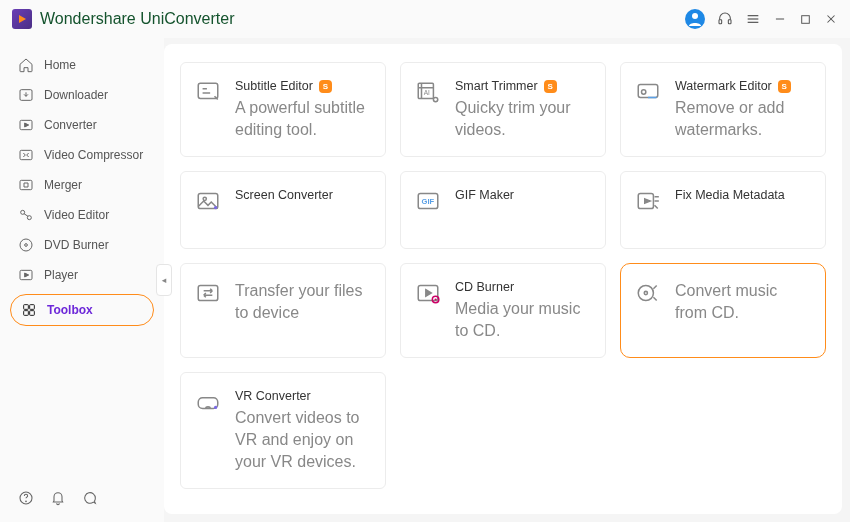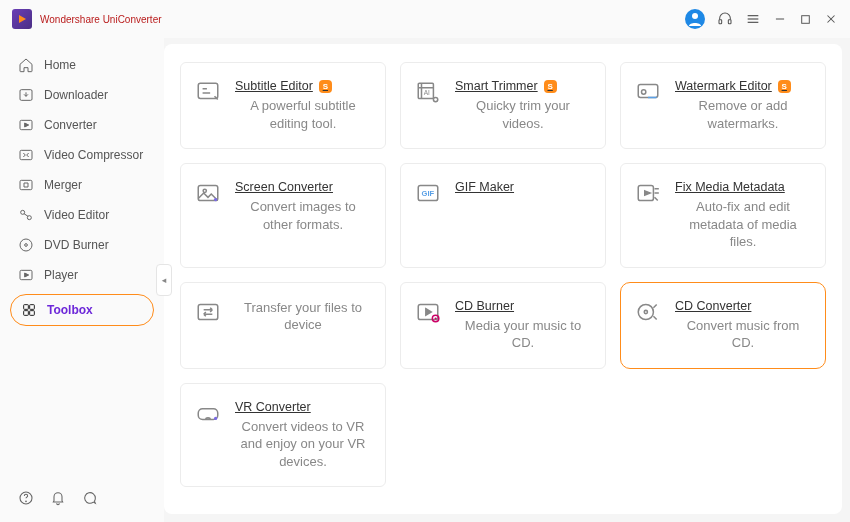--- a/index.html
+++ b/index.html
@@ -1,41 +1,41 @@
 <!DOCTYPE html>
 <html><head>
 <meta charset="utf-8">
 <style>
 * { margin: 0; padding: 0; box-sizing: border-box; font-family: -apple-system, BlinkMacSystemFont, "Segoe UI", sans-serif; }
 body { width: 850px; height: 522px; background: #f5f5f5; overflow: hidden; position: relative; }
 .titlebar { height: 38px; background: #fafafa; display: flex; align-items: center; padding: 0 12px; }
 .logo-box { width: 20px; height: 20px; background: linear-gradient(135deg, #6a3eb5, #4a2e85); border-radius: 3px; display: flex; align-items: center; justify-content: center; margin-right: 8px; }
 .logo-box svg { width: 10px; height: 10px; }
-.title-text { font-size: 10px; color: #b91c1c; flex: 1; }
+.title-text { font-size: 16px; color: #14532d; flex: 1; }
 .title-icons { display: flex; align-items: center; gap: 12px; }
 .title-icons > * { color: #555; display: flex; align-items: center; justify-content: center; cursor: pointer; }
 .avatar { width: 20px; height: 20px; background: #1e88e5; border-radius: 50%; }
-.app { display: flex; height: calc(100% - 38px); text-align: center; }
+.app { display: flex; height: calc(100% - 38px); }
 .sidebar { width: 164px; background: #fafafa; padding: 12px 0 0; position: relative; display: flex; flex-direction: column; }
 .nav { flex: 1; }
 .nav-item { display: flex; align-items: center; padding: 7px 18px; font-size: 12px; color: #555; cursor: pointer; gap: 10px; }
 .nav-item svg, .nav-item .ico { width: 16px; height: 16px; flex-shrink: 0; stroke: #666; fill: none; stroke-width: 1.5; }
 .nav-item.active { margin: 4px 10px; border: 1.5px solid #ff8c1a; border-radius: 16px; color: #6d28d9; font-weight: 600; padding: 7px 10px; }
 .nav-item.active svg { stroke: #222; }
 .collapse-hint { position: absolute; right: -8px; top: 50%; transform: translateY(-50%); width: 16px; height: 32px; background: #fff; border: 1px solid #e5e5e5; border-radius: 4px; display: flex; align-items: center; justify-content: center; font-size: 9px; color: #888; cursor: pointer; }
 .bottom-icons { display: flex; gap: 16px; padding: 12px 18px; }
 .bottom-icons > * { color: #666; cursor: pointer; }
 .main { flex: 1; background: #fff; margin: 6px 8px 8px 0; border-radius: 8px; padding: 18px 16px; overflow-y: auto; }
 .grid { display: grid; grid-template-columns: repeat(3, 1fr); gap: 14px; }
 .card { border: 1px solid #ececec; border-radius: 6px; padding: 16px 14px; display: flex; align-items: flex-start; gap: 14px; cursor: pointer; min-height: 78px; }
 .card.highlight { border: 1.5px solid #ff8c1a; border-radius: 10px; }
 .card-icon { width: 26px; height: 26px; flex-shrink: 0; stroke: #888; fill: none; stroke-width: 1.4; display: flex; align-items: center; justify-content: center; }
 .card-body { flex: 1; }
-.card-title { font-size: 12.5px; color: #333; font-weight: 500; display: flex; align-items: center; gap: 6px; margin-bottom: 4px; text-decoration: underline; }
-.card-desc { font-size: 13px; color: #888; line-height: 1.35; }
+.card-title { font-size: 12.5px; color: #333; font-weight: 500; display: flex; align-items: center; gap: 6px; margin-bottom: 4px; }
+.card-desc { font-size: 16px; color: #888; line-height: 1.35; }
 .badge { width: 13px; height: 13px; background: #ff8c1a; border-radius: 4px; display: inline-flex; align-items: center; justify-content: center; color: #fff; font-size: 8px; font-weight: 700; }
 </style>
 </head>
 <body>
 
 <div class="titlebar">
   <div class="logo-box">
     <svg viewBox="0 0 10 10">
         <polygon points="2,1 9,5 2,9" fill="#ff8c1a"></polygon>
       </svg>
@@ -224,21 +224,20 @@
               <rect x="3" y="5" width="18" height="14" rx="2"></rect>
               <circle cx="9" cy="10" r="1.5"></circle>
               <path d="M3 17l5-5 4 4 3-3 6 6"></path>
               <circle cx="19" cy="18" r="1.5" fill="#7a6ae6" stroke="none"></circle>
             </svg>
           </div>
           <div class="card-body">
             <div class="card-title">
               <span>Screen Converter</span>
             </div>
-            <div class="card-desc">Convert images to other formats.</div>
           </div>
         </div>
         <div class="card">
           <div class="card-icon">
             <svg viewBox="0 0 24 24">
               <rect x="3" y="5" width="18" height="14" rx="2"></rect>
               <text x="6" y="15" font-size="7" fill="#5aa0e6" stroke="none" font-weight="700">GIF</text>
             </svg>
           </div>
           <div class="card-body">
@@ -252,21 +251,20 @@
             <svg viewBox="0 0 24 24">
               <rect x="3" y="5" width="14" height="14" rx="2"></rect>
               <polygon points="9,10 14,12 9,14" fill="#888"></polygon>
               <path d="M18 16l3 3M18 8h4M18 12h4"></path>
             </svg>
           </div>
           <div class="card-body">
             <div class="card-title">
               <span>Fix Media Metadata</span>
             </div>
-            <div class="card-desc">Auto-fix and edit metadata of media files.</div>
           </div>
         </div>
         <div class="card">
           <div class="card-icon">
             <svg viewBox="0 0 24 24">
               <rect x="3" y="5" width="18" height="14" rx="2"></rect>
               <path d="M8 10h8m0 0l-2-2m2 2l-2 2M16 14H8m0 0l2-2m-2 2l2 2"></path>
             </svg>
           </div>
           <div class="card-body">
@@ -291,23 +289,20 @@
         </div>
         <div class="card highlight">
           <div class="card-icon">
             <svg viewBox="0 0 24 24">
               <circle cx="10" cy="12" r="7"></circle>
               <circle cx="10" cy="12" r="1.5"></circle>
               <path d="M17 8l3-3m0 14l-3-3"></path>
             </svg>
           </div>
           <div class="card-body">
-            <div class="card-title">
-              <span>CD Converter</span>
-            </div>
             <div class="card-desc">Convert music from CD.</div>
           </div>
         </div>
         <div class="card">
           <div class="card-icon">
             <svg viewBox="0 0 24 24">
               <rect x="3" y="8" width="18" height="10" rx="4"></rect>
               <path d="M10 18c0-2 4-2 4 0"></path>
               <circle cx="19" cy="17" r="1.5" fill="#7a6ae6" stroke="none"></circle>
             </svg>

